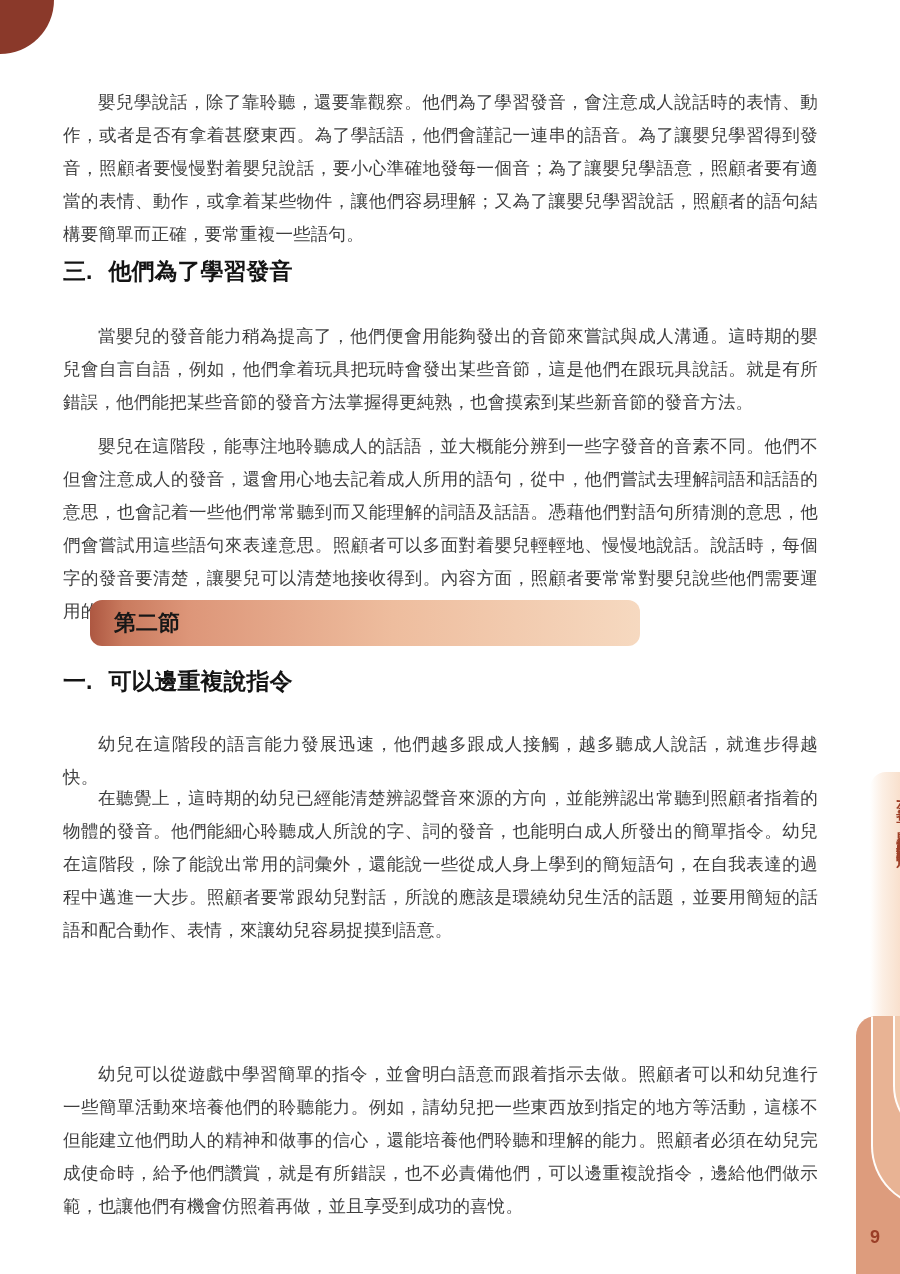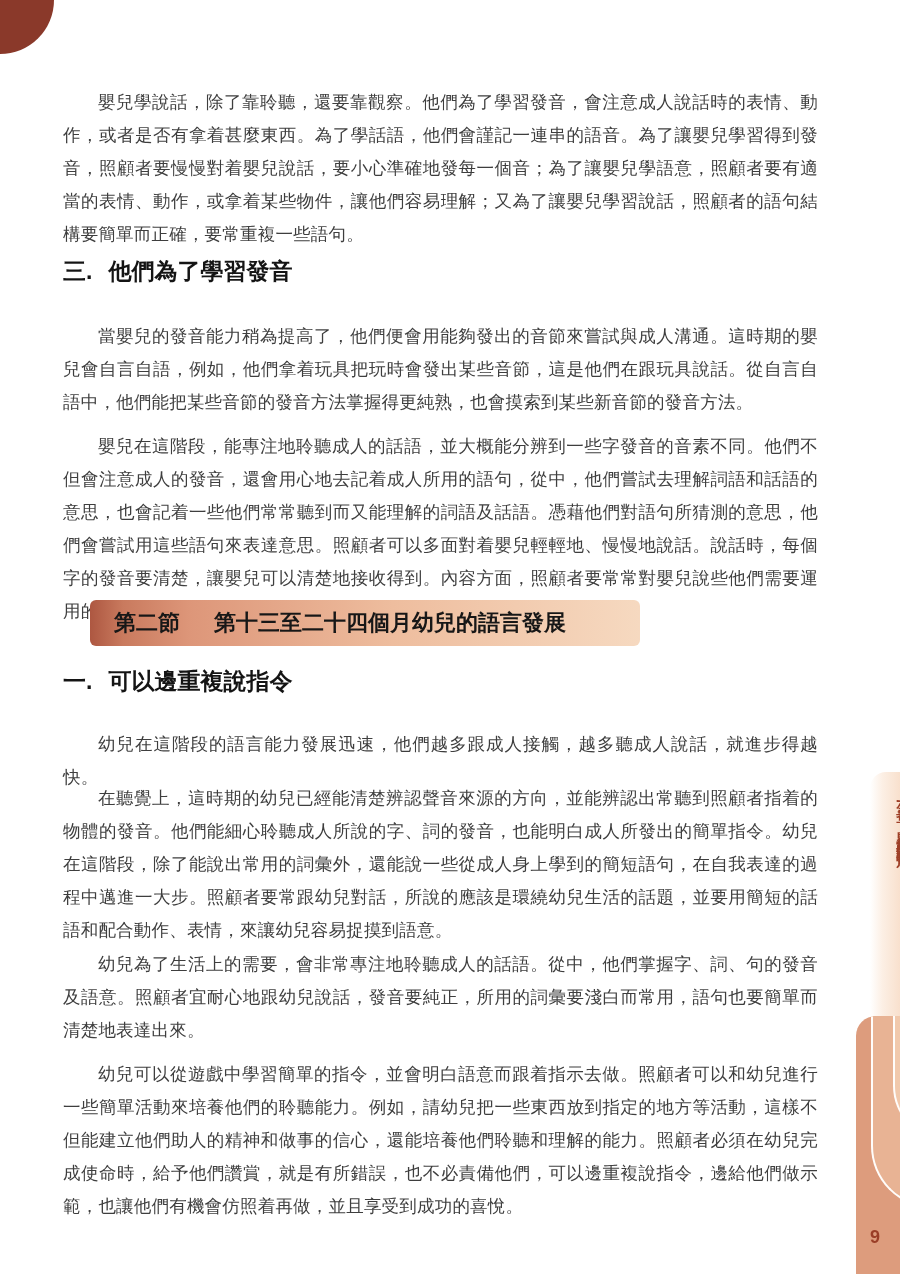--- a/index.html
+++ b/index.html
@@ -10,21 +10,21 @@
   .body-text{position:absolute;left:63px;width:755px;font-size:17.5px;line-height:33px;
              color:#3e3e3e;text-align:justify;text-indent:2em;letter-spacing:.2px;margin:0;}
   #p1{top:86px}#p2{top:320px}#p3{top:430px}#p4{top:728px}#p5{top:782px}#p6{top:948px}#p7{top:1058px}
 
   
   .heading{position:absolute;left:63px;margin:0;font-size:23px;font-weight:bold;color:#141414;
            display:flex;gap:16px;align-items:baseline;}
   #h1{top:256px}#h2{top:666px}
 
   
-  .section-bar{position:absolute;left:90px;top:600px;width:550px;height:46px;border-radius:6px;
+  .section-bar{position:absolute;left:90px;top:600px;width:550px;height:46px;border-radius:12px;
         background:linear-gradient(to right,#ad5741 0%,#c97a5e 6%,#dd9679 18%,#eebd9e 55%,#f6d9c0 100%);
         display:flex;align-items:center;gap:34px;padding-left:24px;box-sizing:border-box;
         font-size:22px;font-weight:bold;color:#171717;}
 
   
   .edge-strip{position:absolute;right:2px;top:332px;width:18px;height:440px;
         border-radius:9px 9px 0 0;background:linear-gradient(to bottom,#fdf4ed,#f8e0cd);}
   .chapter-tab{position:absolute;right:0;top:772px;width:70px;height:244px;border-radius:16px 0 0 0;
         background:linear-gradient(to right,#ffffff 0%,#fcefe4 18%,#f5d3b9 65%,#eec19f 92%,#f3cfb9 100%);}
   .chapter-tab-text{position:absolute;top:18px;left:23px;writing-mode:vertical-rl;
@@ -49,36 +49,34 @@
 
   <div class="corner-ornament"></div>
 
   <p class="body-text" id="p1">嬰兒學說話，除了靠聆聽，還要靠觀察。他們為了學習發音，會注意成人說話時的表情、動作，或者是否有拿着甚麼東西。為了學話語，他們會謹記一連串的語音。為了讓嬰兒學習得到發音，照顧者要慢慢對着嬰兒說話，要小心準確地發每一個音；為了讓嬰兒學語意，照顧者要有適當的表情、動作，或拿着某些物件，讓他們容易理解；又為了讓嬰兒學習說話，照顧者的語句結構要簡單而正確，要常重複一些語句。</p>
 
   <h3 class="heading" id="h1">
     <span>三.</span>
     <span>他們為了學習發音</span>
   </h3>
 
-  <p class="body-text" id="p2">當嬰兒的發音能力稍為提高了，他們便會用能夠發出的音節來嘗試與成人溝通。這時期的嬰兒會自言自語，例如，他們拿着玩具把玩時會發出某些音節，這是他們在跟玩具說話。從自言自語中，他們能把某些音節的發音方法掌握得更純熟，也會摸索到某些新音節的發音方法。</p>
+  <p class="body-text" id="p2">當嬰兒的發音能力稍為提高了，他們便會用能夠發出的音節來嘗試與成人溝通。這時期的嬰兒會自言自語，例如，他們拿着玩具把玩時會發出某些音節，這是他們在跟玩具說話。就是有所錯誤，他們能把某些音節的發音方法掌握得更純熟，也會摸索到某些新音節的發音方法。</p>
   <p class="body-text" id="p3">嬰兒在這階段，能專注地聆聽成人的話語，並大概能分辨到一些字發音的音素不同。他們不但會注意成人的發音，還會用心地去記着成人所用的語句，從中，他們嘗試去理解詞語和話語的意思，也會記着一些他們常常聽到而又能理解的詞語及話語。憑藉他們對語句所猜測的意思，他們會嘗試用這些語句來表達意思。照顧者可以多面對着嬰兒輕輕地、慢慢地說話。說話時，每個字的發音要清楚，讓嬰兒可以清楚地接收得到。內容方面，照顧者要常常對嬰兒說些他們需要運用的簡短話語。</p>
 
   <div class="section-bar">
     <span>第二節</span>
-    <span>第十三至二十四個月幼兒的語言發展</span>
   </div>
 
   <h3 class="heading" id="h2">
     <span>一.</span>
     <span>可以邊重複說指令</span>
   </h3>
 
   <p class="body-text" id="p5">在聽覺上，這時期的幼兒已經能清楚辨認聲音來源的方向，並能辨認出常聽到照顧者指着的物體的發音。他們能細心聆聽成人所說的字、詞的發音，也能明白成人所發出的簡單指令。幼兒在這階段，除了能說出常用的詞彙外，還能說一些從成人身上學到的簡短語句，在自我表達的過程中邁進一大步。照顧者要常跟幼兒對話，所說的應該是環繞幼兒生活的話題，並要用簡短的話語和配合動作、表情，來讓幼兒容易捉摸到語意。</p>
   <p class="body-text" id="p4">幼兒在這階段的語言能力發展迅速，他們越多跟成人接觸，越多聽成人說話，就進步得越快。</p>
-  <p class="body-text" id="p6">幼兒為了生活上的需要，會非常專注地聆聽成人的話語。從中，他們掌握字、詞、句的發音及語意。照顧者宜耐心地跟幼兒說話，發音要純正，所用的詞彙要淺白而常用，語句也要簡單而清楚地表達出來。</p>
   <p class="body-text" id="p7">幼兒可以從遊戲中學習簡單的指令，並會明白語意而跟着指示去做。照顧者可以和幼兒進行一些簡單活動來培養他們的聆聽能力。例如，請幼兒把一些東西放到指定的地方等活動，這樣不但能建立他們助人的精神和做事的信心，還能培養他們聆聽和理解的能力。照顧者必須在幼兒完成使命時，給予他們讚賞，就是有所錯誤，也不必責備他們，可以邊重複說指令，邊給他們做示範，也讓他們有機會仿照着再做，並且享受到成功的喜悅。</p>
 
   <div class="edge-strip"></div>
 
   <div class="chapter-tab">
     <div class="chapter-tab-text">
       <span class="tab-chapter">第一章</span>
       <span class="tab-title">嬰幼兒的語言發展</span>
     </div>
   </div>

